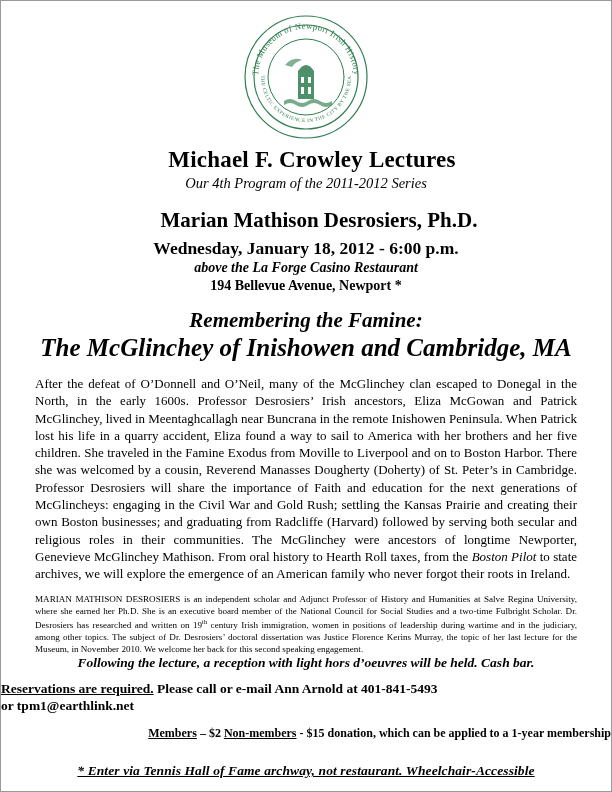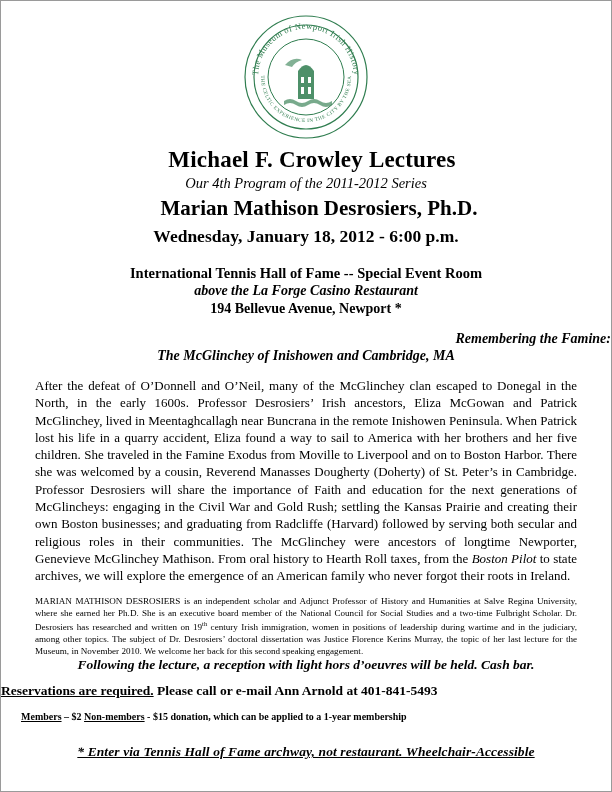--- a/index.html
+++ b/index.html
@@ -47,21 +47,21 @@
     margin-left: 12px;
   }
   .t-sub-italic {
     font-size: 14.5px;
     font-style: italic;
     margin-top: 2px;
   }
   .t-speaker {
     font-size: 21px;
     font-weight: bold;
-    margin-top: 4px;
+    margin-top: 16px;
     padding-left: 26px;
   }
   .t-date {
     font-size: 17.5px;
     font-weight: bold;
     margin-top: 5px;
   }
   .t-venue {
     font-size: 14.5px;
     font-weight: bold;
@@ -72,28 +72,27 @@
     font-style: italic;
     font-weight: bold;
     margin-top: 1px;
   }
   .t-address {
     font-size: 14px;
     font-weight: bold;
     margin-top: 2px;
   }
   .t-topic1 {
-    font-size: 14px;
+    font-size: 21px;
     font-weight: bold;
     font-style: italic;
     margin-top: 14px;
-    text-align: right;
   }
   .t-topic2 {
-    font-size: 14px;
+    font-size: 25px;
     font-weight: bold;
     font-style: italic;
     margin-top: 1px;
   }
 
   
   .body-copy {
     margin: 13px 34px 0 34px;
     font-size: 13px;
     line-height: 1.33;
@@ -115,22 +114,22 @@
     margin-top: 0;
   }
   .reservations {
     font-size: 13.5px;
     font-weight: bold;
     margin-top: 10px;
   }
   .reservations .ul { text-decoration: underline; }
   .reservations .line2 { display:block; margin-top: 1px; }
   .fees {
-    text-align: left;
-    font-size: 10px;
+    text-align: right;
+    font-size: 12px;
     font-weight: bold;
     margin-top: 12px;
     margin-left: 20px;
   }
   .fees .ul { text-decoration: underline; }
   .footer-note {
     text-align: center;
     font-size: 13.5px;
     font-weight: bold;
     font-style: italic;
@@ -173,39 +172,39 @@
         </g>
       </svg>
     </div>
   </div>
 
   <div class="title-block">
     <div class="t-main">Michael F. Crowley Lectures</div>
     <div class="t-sub-italic">Our 4th Program of the 2011-2012 Series</div>
     <div class="t-speaker">Marian Mathison Desrosiers, Ph.D.</div>
     <div class="t-date">Wednesday, January 18, 2012 - 6:00 p.m.</div>
-    <div class="t-venue">International Tennis Hall of Fame -- Special Event Room</div>
     <div class="t-venue-sub">above the La Forge Casino Restaurant</div>
     <div class="t-address">194 Bellevue Avenue, Newport *</div>
     <div class="t-topic1">Remembering the Famine:</div>
     <div class="t-topic2">The McGlinchey of Inishowen and Cambridge, MA</div>
   </div>
 
   <div class="body-copy">
     <span>After the defeat of O’Donnell and O’Neil, many of the McGlinchey clan escaped to Donegal in the North, in the early 1600s.  Professor Desrosiers’ Irish ancestors, Eliza McGowan and Patrick McGlinchey, lived in Meentaghcallagh near Buncrana in the remote Inishowen Peninsula. When Patrick lost his life in a quarry accident, Eliza found a way to sail to America with her brothers and her five children. She traveled in the Famine Exodus from Moville to Liverpool and on to Boston Harbor. There she was welcomed by a cousin, Reverend Manasses Dougherty (Doherty) of St. Peter’s in Cambridge.  Professor Desrosiers will share the importance of Faith and education for the next generations of McGlincheys: engaging in the Civil War and Gold Rush; settling the Kansas Prairie and creating their own Boston businesses; and graduating from Radcliffe (Harvard) followed by serving both secular and religious roles in their communities. The McGlinchey were ancestors of longtime Newporter, Genevieve McGlinchey Mathison. From oral history to Hearth Roll taxes, from the </span><span class="em-italic">Boston Pilot</span><span> to state archives, we will explore the emergence of an American family who never forgot their roots in Ireland.</span>
   </div>
 
   <div class="bio-copy">
     <span>MARIAN MATHISON DESROSIERS</span><span> is an independent scholar and Adjunct Professor of History and Humanities at Salve Regina University, where she earned her Ph.D.  She is an executive board member of the National Council for Social Studies and a two-time Fulbright Scholar.   Dr. Desrosiers has researched and written on 19</span><sup>th</sup><span> century Irish immigration, women in positions of leadership during wartime and in the judiciary, among other topics. The subject of Dr. Desrosiers’ doctoral dissertation was Justice Florence Kerins Murray, the topic of her last lecture for the Museum, in November 2010.  We welcome her back for this second speaking engagement.</span>
   </div>
 
   <div class="reception">Following the lecture, a reception with light hors d’oeuvres will be held. Cash bar.</div>
 
   <div class="reservations">
     <span class="ul">Reservations are required.</span><span>  Please call or e-mail Ann Arnold at 401-841-5493</span>
+    <span class="line2">or tpm1@earthlink.net</span>
   </div>
 
   <div class="fees">
     <span class="ul">Members</span><span> – $2   </span><span class="ul">Non-members</span><span> - $15 donation, which can be applied to a 1-year membership</span>
   </div>
 
   <div class="footer-note">* Enter via Tennis Hall of Fame archway, not restaurant. Wheelchair-Accessible</div>
 
 </div>
 

